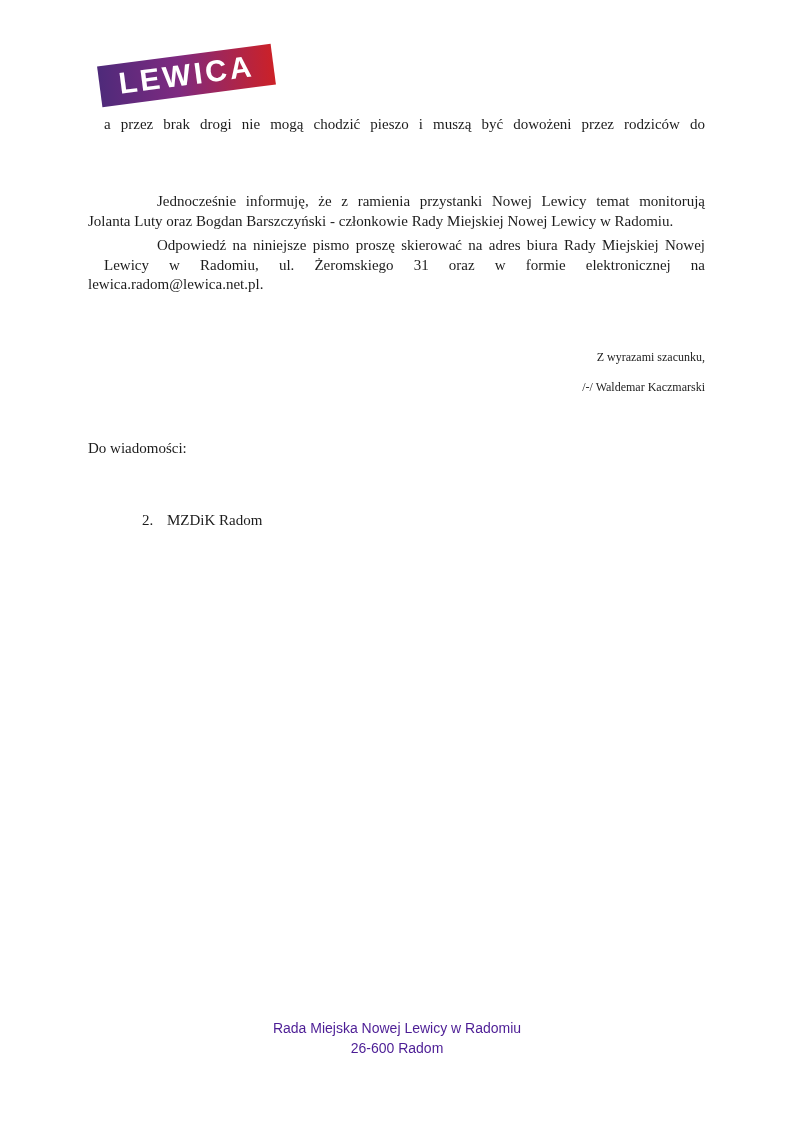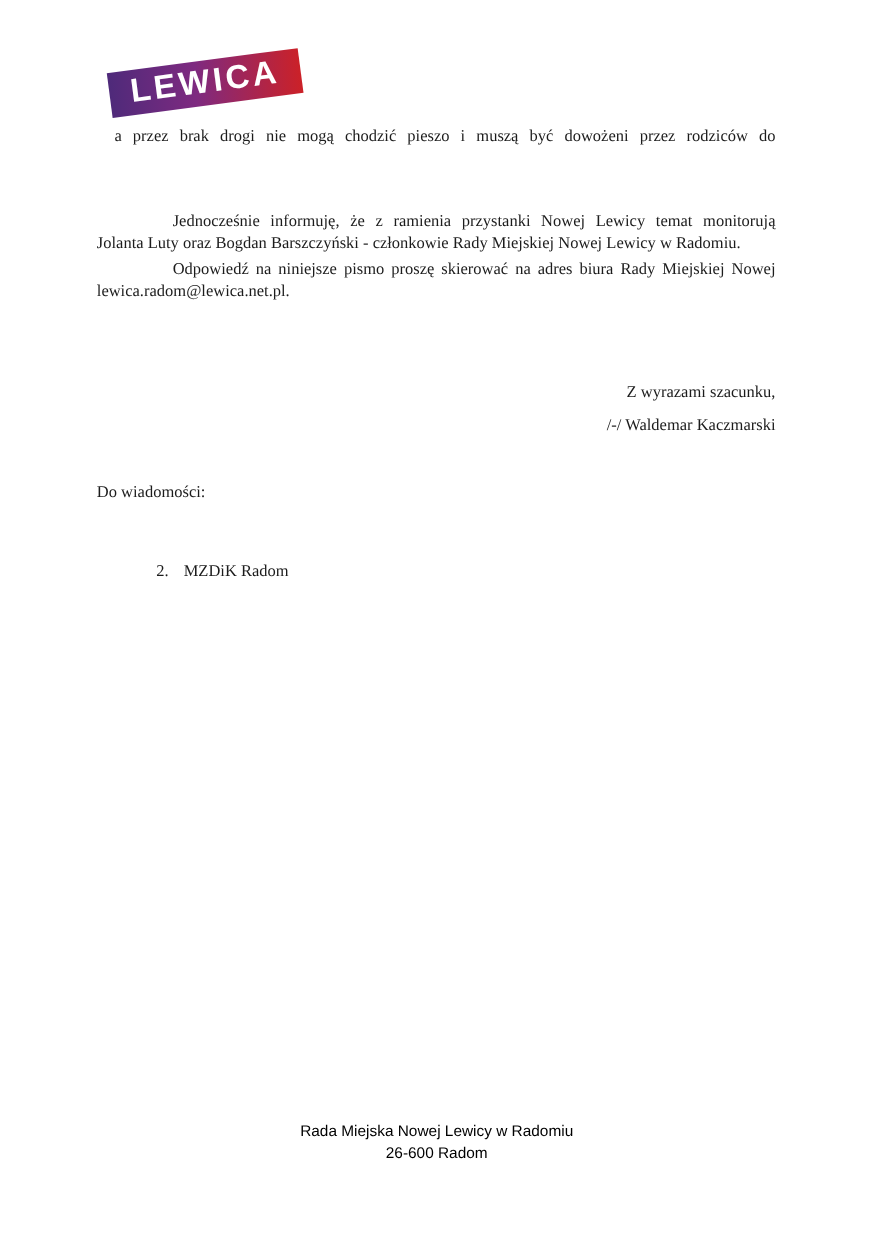--- a/index.html
+++ b/index.html
@@ -45,21 +45,21 @@
     line-height: 19.6px;
   }
   .jl { text-align: justify; text-align-last: justify; margin-left: 16px; }
   .nl { text-align: left; white-space: nowrap; }
   .indent { padding-left: 53px; }
 
   .close-line {
     position: absolute;
     left: 88px;
     width: 617px;
-    font-size: 15px;
+    font-size: 12px;
     line-height: 19.6px;
     text-align: right;
     white-space: nowrap;
     font-family: Liberation Serif, serif;
   }
 
   .cc-heading {
     position: absolute;
     left: 88px;
     font-size: 15px;
@@ -79,21 +79,21 @@
 
   .footer {
     position: absolute;
     left: 0;
     top: 1019px;
     width: 794px;
     text-align: center;
     font-family: "Liberation Sans", sans-serif;
     font-size: 14px;
     line-height: 19.5px;
-    color: #000000;
+    color: #4c1d95;
   }
 </style>
 </head>
 <body>
 
 <div class="page">
 
   <div class="banner">
     <span class="banner-text">LEWICA</span>
   </div>
@@ -102,20 +102,21 @@
     <div class="jl">a przez brak drogi nie mogą chodzić pieszo i muszą być dowożeni przez rodziców do</div>
   </div>
 
   <div class="para" style="top:192px">
     <div class="jl indent">Jednocześnie informuję, że z ramienia przystanki Nowej Lewicy temat monitorują</div>
     <div class="nl">Jolanta Luty oraz Bogdan Barszczyński - członkowie Rady Miejskiej Nowej Lewicy w Radomiu.</div>
   </div>
 
   <div class="para" style="top:236px">
     <div class="jl indent">Odpowiedź na niniejsze pismo proszę skierować na adres biura Rady Miejskiej Nowej</div>
+    <div class="jl">Lewicy w Radomiu, ul. Żeromskiego 31 oraz w formie elektronicznej na</div>
     <div class="nl">lewica.radom@lewica.net.pl.</div>
   </div>
 
   <div class="close-line" style="top:348px">Z wyrazami szacunku,</div>
   <div class="close-line" style="top:378px">/-/ Waldemar Kaczmarski</div>
 
   <div class="cc-heading" style="top:439px">Do wiadomości:</div>
 
   <div class="cc-item" style="top:510px">
     <span class="cc-num">2.</span><span>MZDiK Radom</span>

